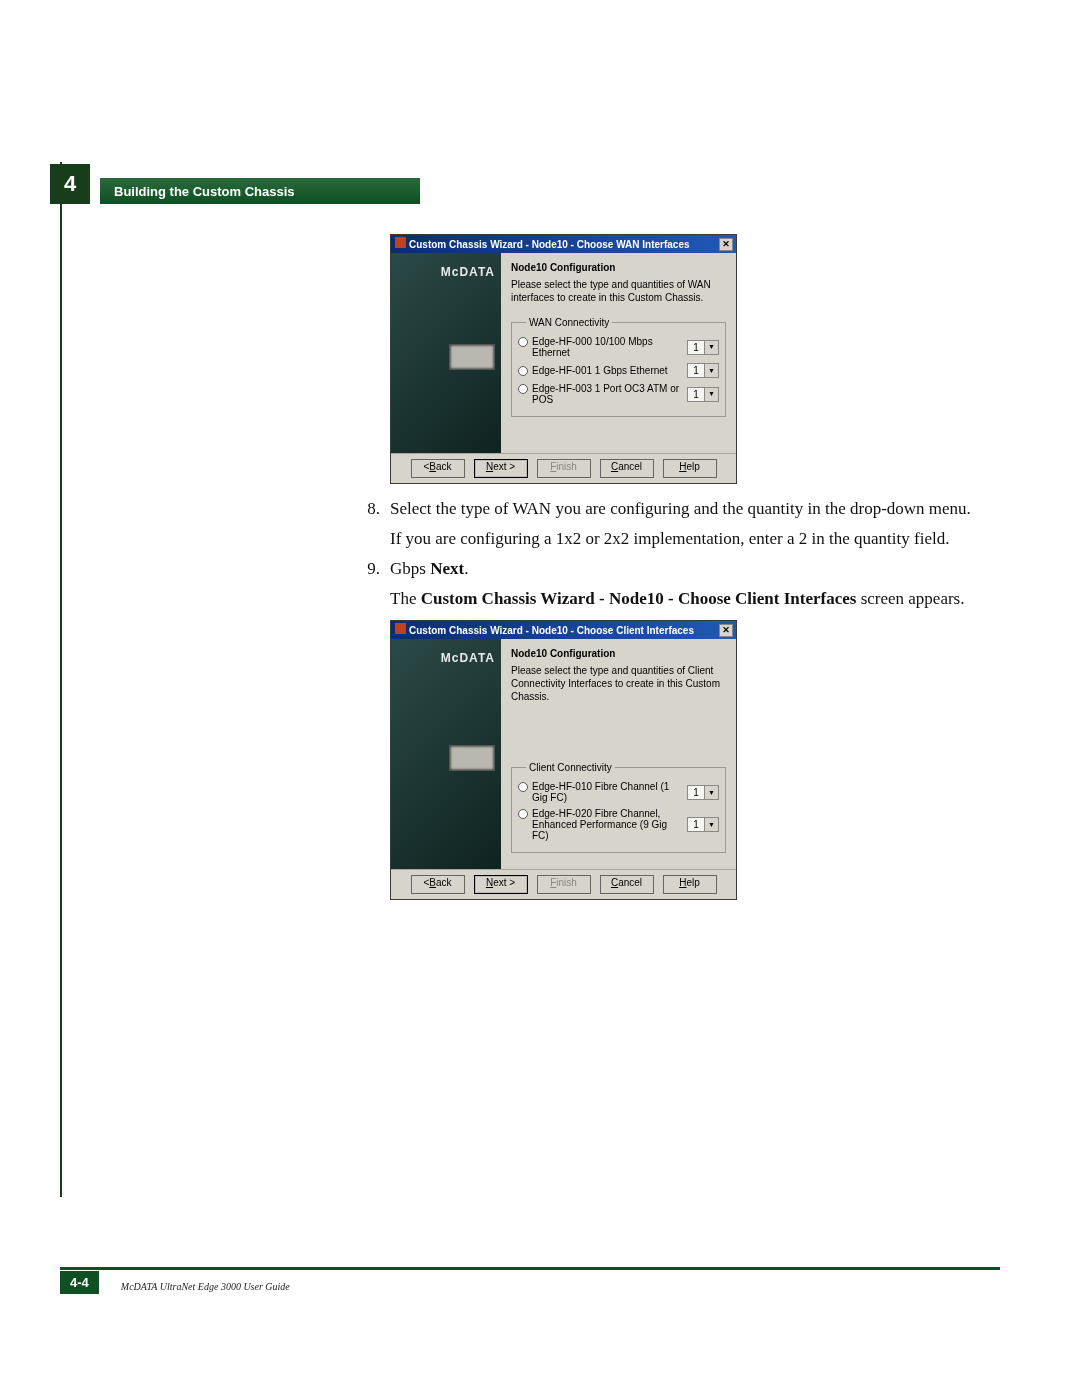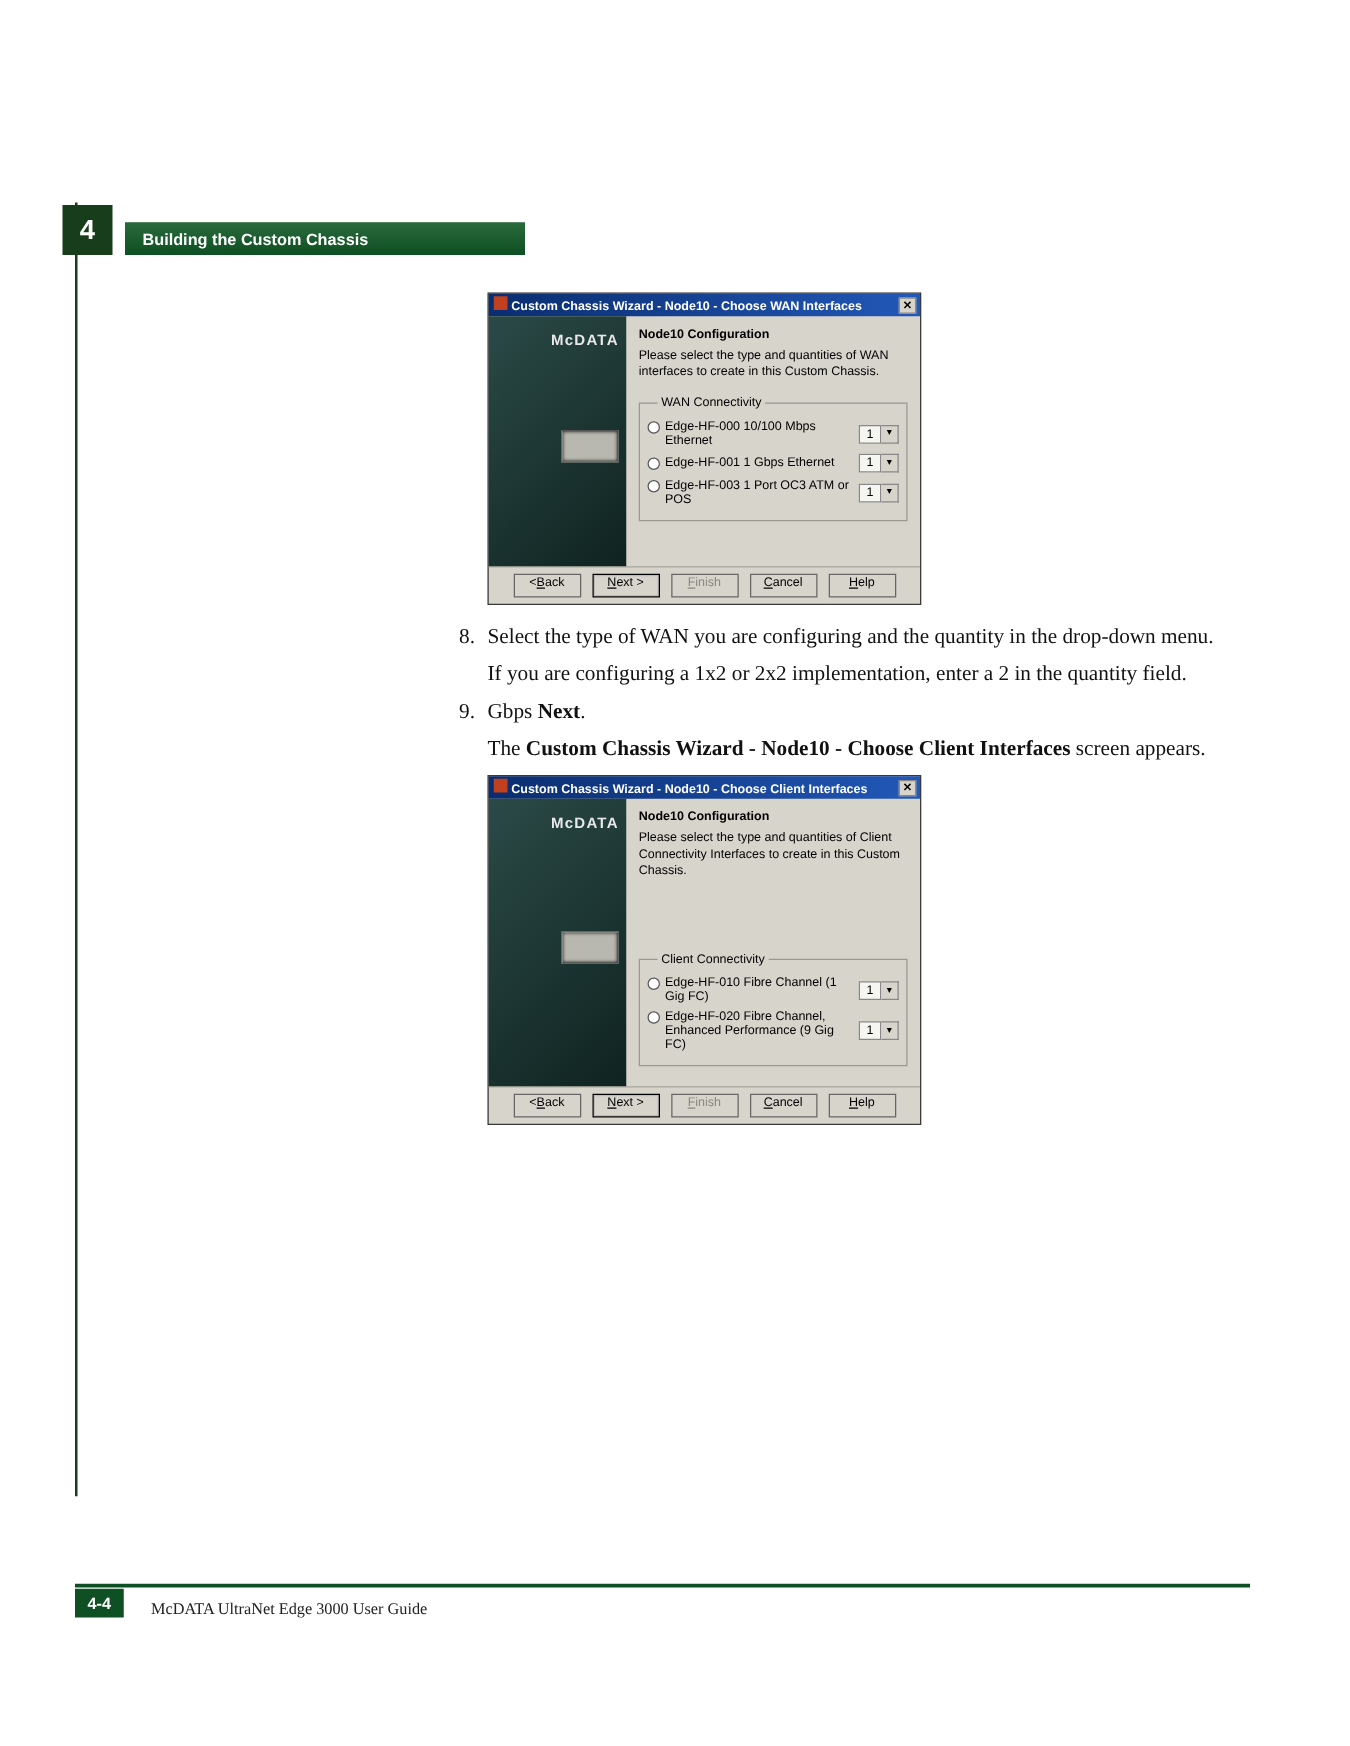--- a/index.html
+++ b/index.html
@@ -80,21 +80,21 @@
   .wz-body.tall .wz-main { min-height: 230px; display:flex; flex-direction:column; }
   .wz-body.tall .wz-fieldset { margin-top: auto; margin-bottom: 8px; }
 
   
   .footer {
     position:absolute; left:60px; right:80px; bottom: 100px; height: 30px;
     border-top: 3px solid #0e4f23; display:flex; align-items:center; gap:22px;
     padding-top: 6px;
   }
   .footer .pg { background:#0e4f23; color:#fff; font-family: Arial, sans-serif; font-size:13px; font-weight:bold; padding:4px 10px; margin-top:-9px;text-align:center; }
-  .footer .doc { font-size: 13px; color:#222; }
+  .footer .doc { font-style: italic; font-size: 10px; color:#222; }
   .tb-icon { width:11px; height:11px; display:inline-block; background:#c04020; margin-right:3px; }
 </style>
 </head>
 <body>
 
 <div class="page">
   <div class="top-gap"></div>
 
   <div class="header-row">
     <div class="tab-num">4</div>

